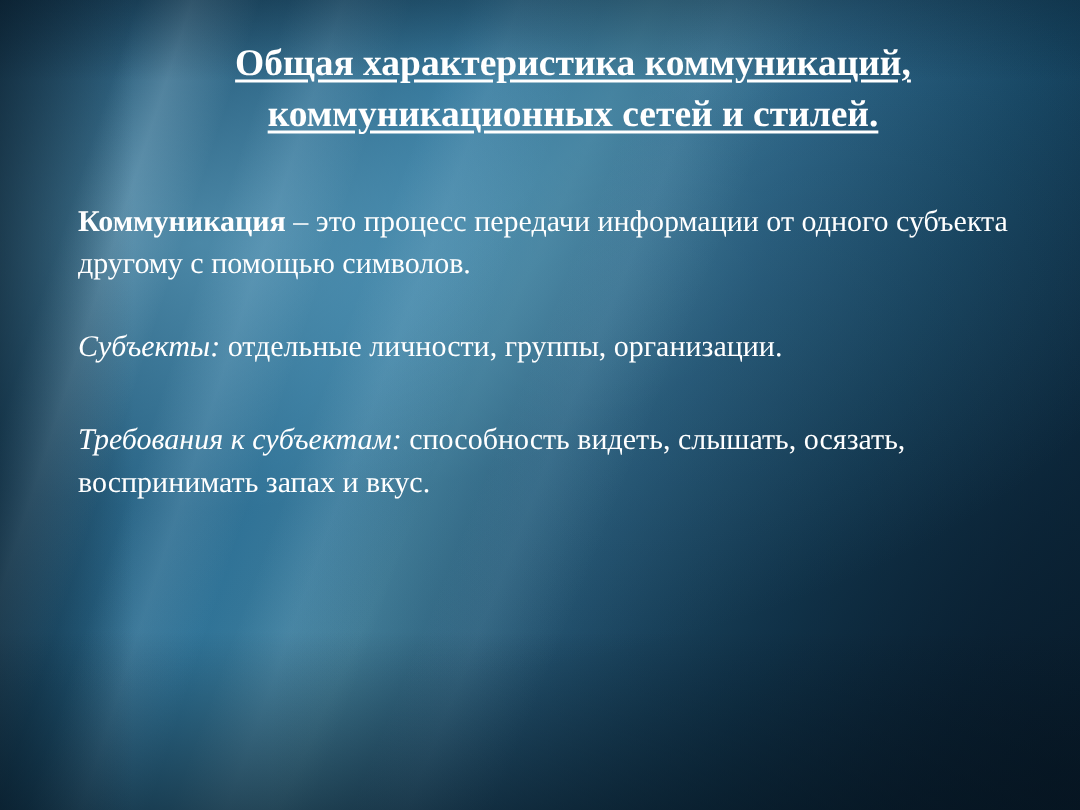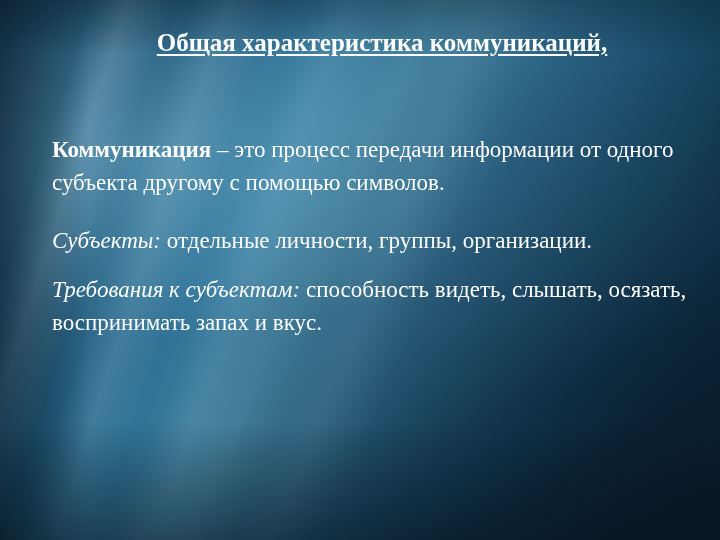--- a/index.html
+++ b/index.html
@@ -68,42 +68,43 @@
     text-underline-offset: 3px;
   }
   .title .line { display: block; }
 
   .body {
     position: absolute;
     top: 134px;
     left: 30px;
     width: 660px;
     color: #ffffff;
-    font-size: 23px;
+    font-size: 20px;
     line-height: 1.42;
   }
   .para {
     margin: 0 0 26px 0;
   }
   .para:last-child { margin-bottom: 12px; }
-  .para-2 { margin-bottom: 16px; }
+  .para-2 { margin-bottom: 34px; }
   .bold { font-weight: bold; }
   .ital { font-style: italic; }
 </style>
 </head>
 <body>
 
 <div class="slide">
   <div class="streaks"></div>
   <div class="vignette"></div>
 
   <div class="content">
 
     <div class="title">
       <span class="line">Общая характеристика коммуникаций,</span>
+      <span class="line">коммуникационных сетей и стилей.</span>
     </div>
 
     <div class="body">
 
       <p class="para para-1"><span class="bold">Коммуникация</span><span> – это процесс передачи информации от одного субъекта другому с помощью символов.</span></p>
 
       <p class="para para-2"><span class="ital">Субъекты:</span><span> отдельные личности, группы, организации.</span></p>
 
       <p class="para para-3"><span class="ital">Требования к субъектам:</span><span> способность видеть, слышать, осязать, воспринимать запах и вкус.</span></p>
 

